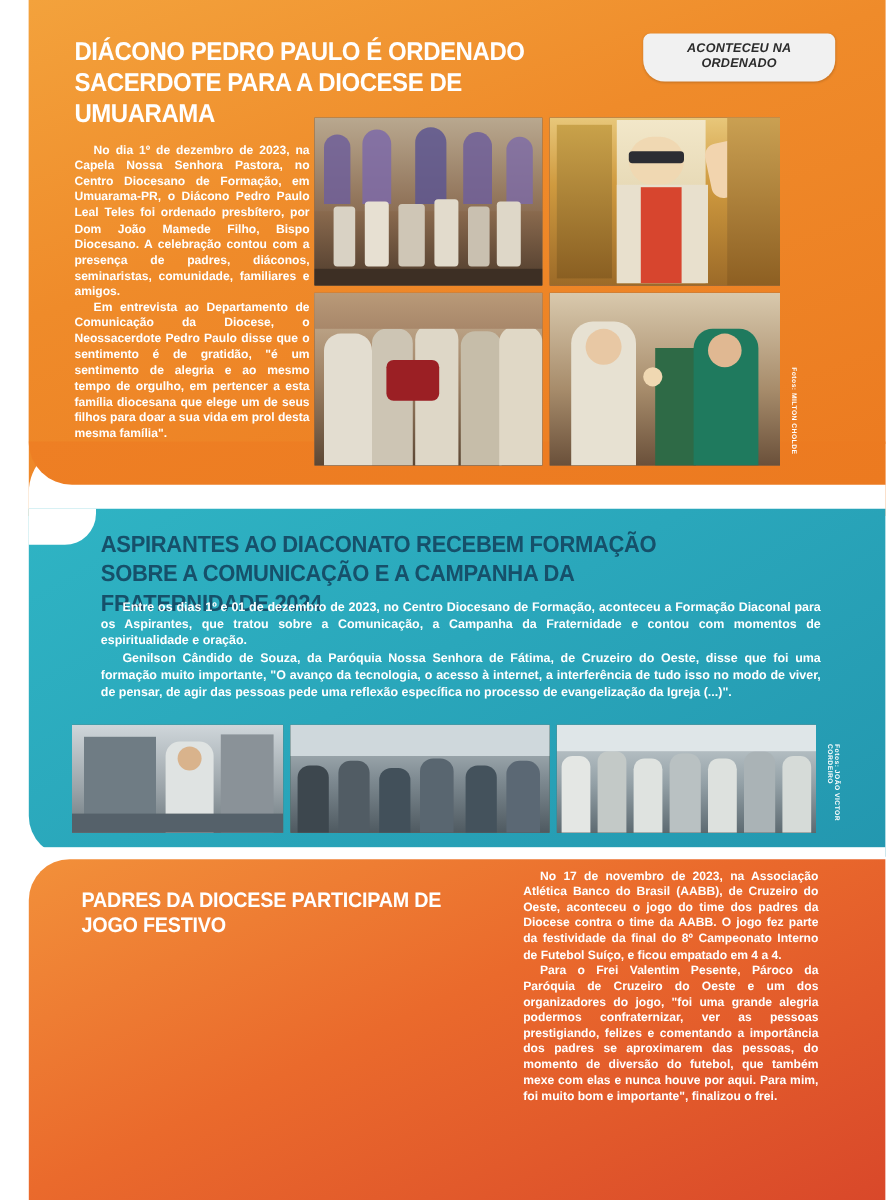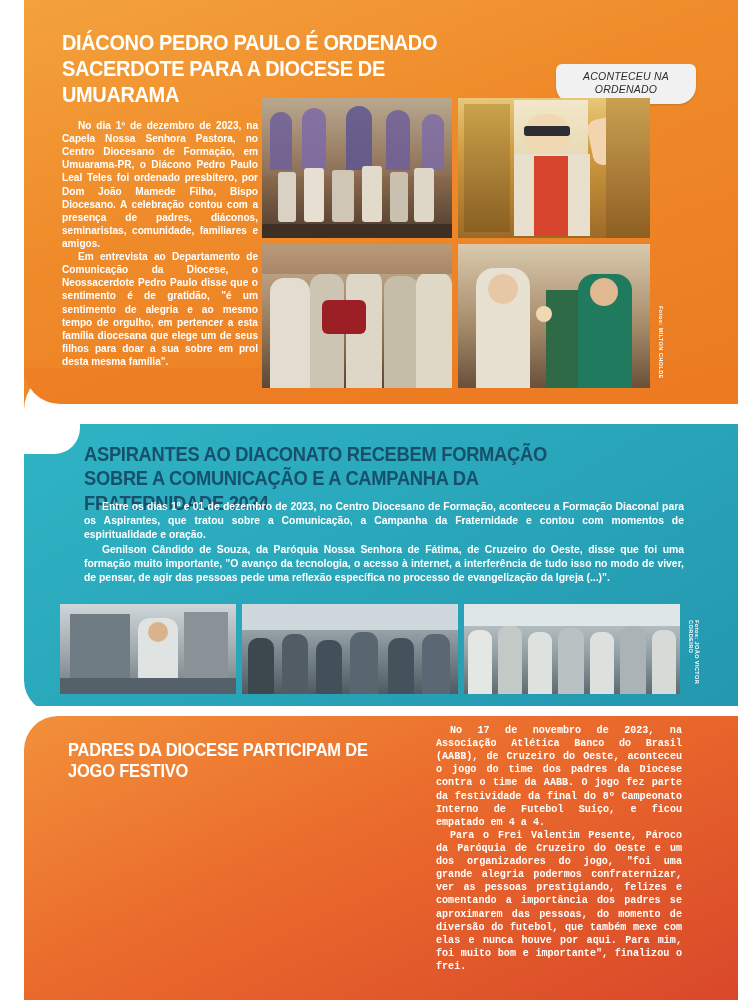--- a/index.html
+++ b/index.html
@@ -34,27 +34,26 @@
   .sec1-body {
     position:absolute; left:24px; top:0; width:714px; height:404px;
     background: linear-gradient(160deg,#f3a23c 0%, #ef8b2a 40%, #ec7a20 100%);
     border-top-right-radius:0;
     border-bottom-left-radius:34px;
   }
 
   
   .tag {
     position:absolute; right:42px; top:28px;
-    width:140px; padding:6px 8px 8px;
+    width:160px; padding:6px 8px 8px;
     background:#f1f1f1; color:#2b2b2b;
     border-radius:6px 6px 18px 18px;
-    text-align:center; font-style:italic; font-weight:normal;
+    text-align:center; font-style:italic; font-weight:bold;
     font-size:10.5px; line-height:1.25; letter-spacing:.2px;
     box-shadow:0 1px 2px rgba(0,0,0,.15);
-    margin-top:36px;
   }
 
   .sec1-title {
     position:absolute; left:62px; top:30px; width:430px;
     color:#ffffff; font-weight:bold; font-size:21.5px;
     line-height:1.22; letter-spacing:-0.4px;
     font-family:"Liberation Sans", sans-serif;
     text-transform:uppercase;
     transform: scaleX(0.93); transform-origin:left top;
   }
@@ -114,21 +113,20 @@
   .sec3-title {
     position:absolute; left:68px; top:34px; width:370px;
     color:#ffffff; font-weight:bold; font-size:17.5px; line-height:1.2;
     text-transform:uppercase; letter-spacing:-0.2px;
     transform: scaleX(0.94); transform-origin:left top;
   }
   .sec3-text {
     position:absolute; left:436px; top:18px; width:246px;
     color:#ffffff; font-size:10.1px; line-height:1.3; text-align:justify;
     font-weight:bold;
-    font-family:Liberation Mono, monospace;
   }
   .sec3-text p { margin:0; text-indent:14px; }
 </style>
 </head>
 <body>
 
 <div class="page">
 
   <div class="crop-mark" style="left:8px; top:2px;"></div>
   <div class="crop-mark h" style="left:2px; top:8px;"></div>
@@ -144,21 +142,21 @@
 
     <div class="tag">
       <div>ACONTECEU NA</div>
       <div>ORDENADO</div>
     </div>
 
     <div class="sec1-title">DIÁCONO PEDRO PAULO É ORDENADO SACERDOTE PARA A DIOCESE DE UMUARAMA</div>
 
     <div class="sec1-text">
       <p>No dia 1º de dezembro de 2023, na Capela Nossa Senhora Pastora, no Centro Diocesano de Formação, em Umuarama-PR, o Diácono Pedro Paulo Leal Teles foi ordenado presbítero, por Dom João Mamede Filho, Bispo Diocesano. A celebração contou com a presença de padres, diáconos, seminaristas, comunidade, familiares e amigos.</p>
-      <p>Em entrevista ao Departamento de Comunicação da Diocese, o Neossacerdote Pedro Paulo disse que o sentimento é de gratidão, "é um sentimento de alegria e ao mesmo tempo de orgulho, em pertencer a esta família diocesana que elege um de seus filhos para doar a sua sobre em prol desta mesma família".</p>
+      <p>Em entrevista ao Departamento de Comunicação da Diocese, o Neossacerdote Pedro Paulo disse que o sentimento é de gratidão, "é um sentimento de alegria e ao mesmo tempo de orgulho, em pertencer a esta família diocesana que elege um de seus filhos para doar a sua vida em prol desta mesma família".</p>
     </div>
 
     <div class="ph" style="left:262px; top:98px; width:190px; height:140px;">
       <div style="position:absolute;inset:0;background:linear-gradient(180deg,#b9a88f 0%,#8d6f55 55%,#5a4636 100%);"></div>
       <div style="position:absolute;left:8px;top:14px;width:22px;height:58px;background:#6f5f9a;border-radius:11px 11px 0 0;opacity:.85;"></div>
       <div style="position:absolute;left:40px;top:10px;width:24px;height:62px;background:#7c6aa8;border-radius:12px 12px 0 0;opacity:.85;"></div>
       <div style="position:absolute;left:84px;top:8px;width:26px;height:64px;background:#5d5690;border-radius:13px 13px 0 0;opacity:.85;"></div>
       <div style="position:absolute;left:124px;top:12px;width:24px;height:60px;background:#6f5f9a;border-radius:12px 12px 0 0;opacity:.85;"></div>
       <div style="position:absolute;left:160px;top:16px;width:22px;height:56px;background:#7c6aa8;border-radius:11px 11px 0 0;opacity:.8;"></div>
       <div style="position:absolute;left:0;top:78px;width:190px;height:62px;background:linear-gradient(180deg,#8a6a4e,#4e3b2c);"></div>

